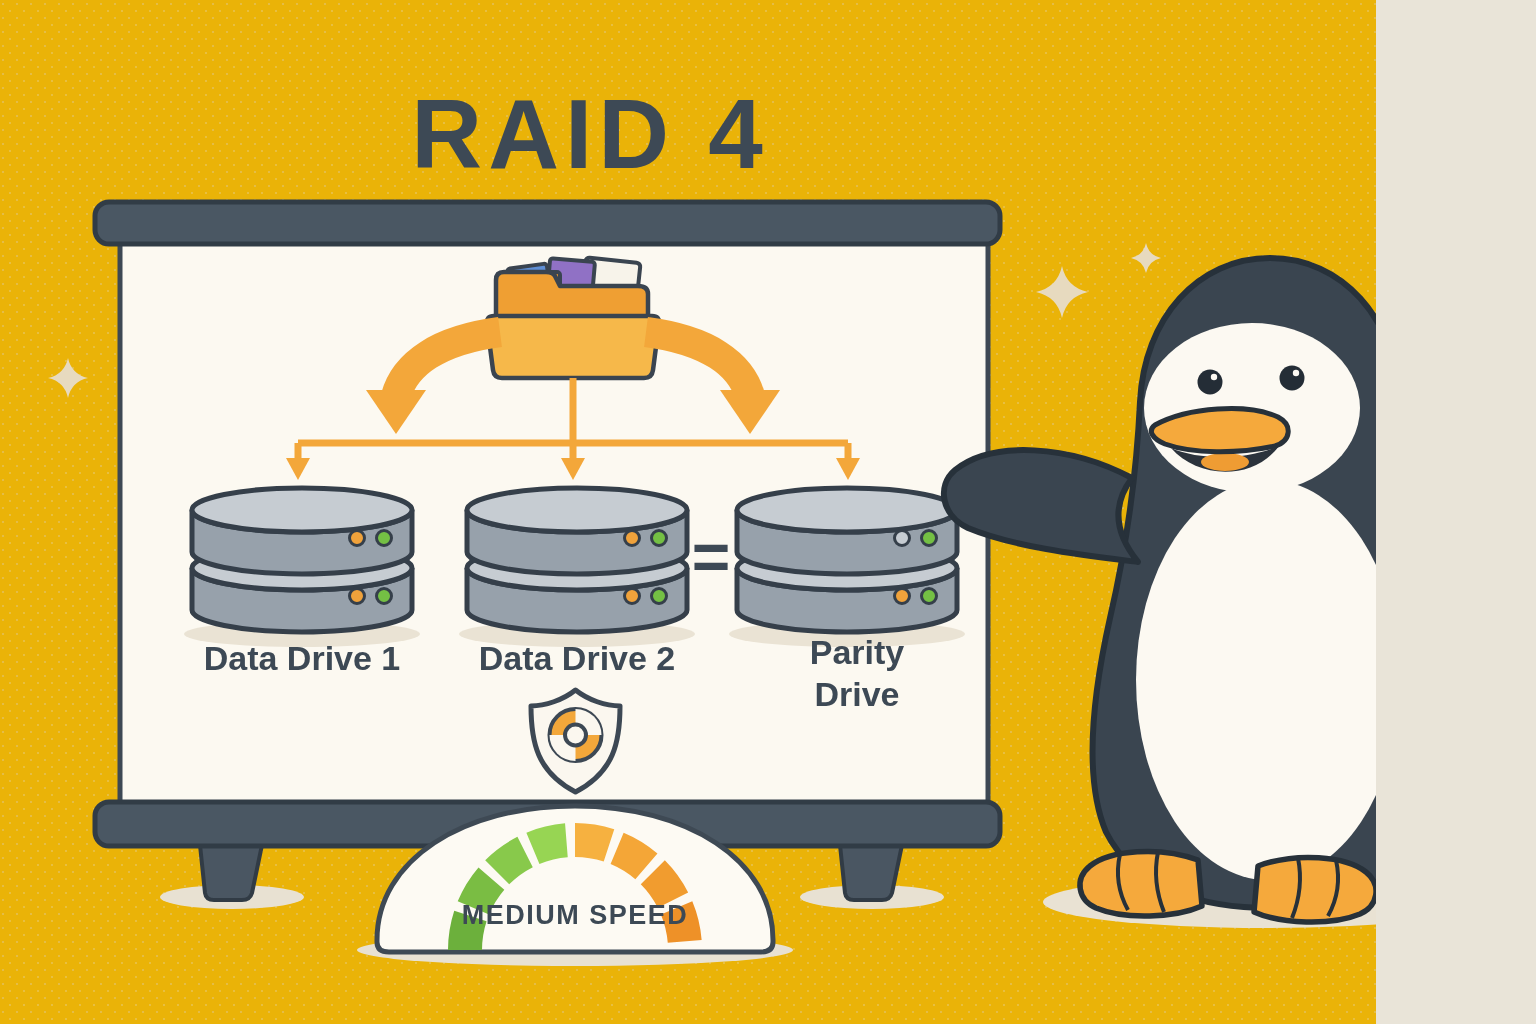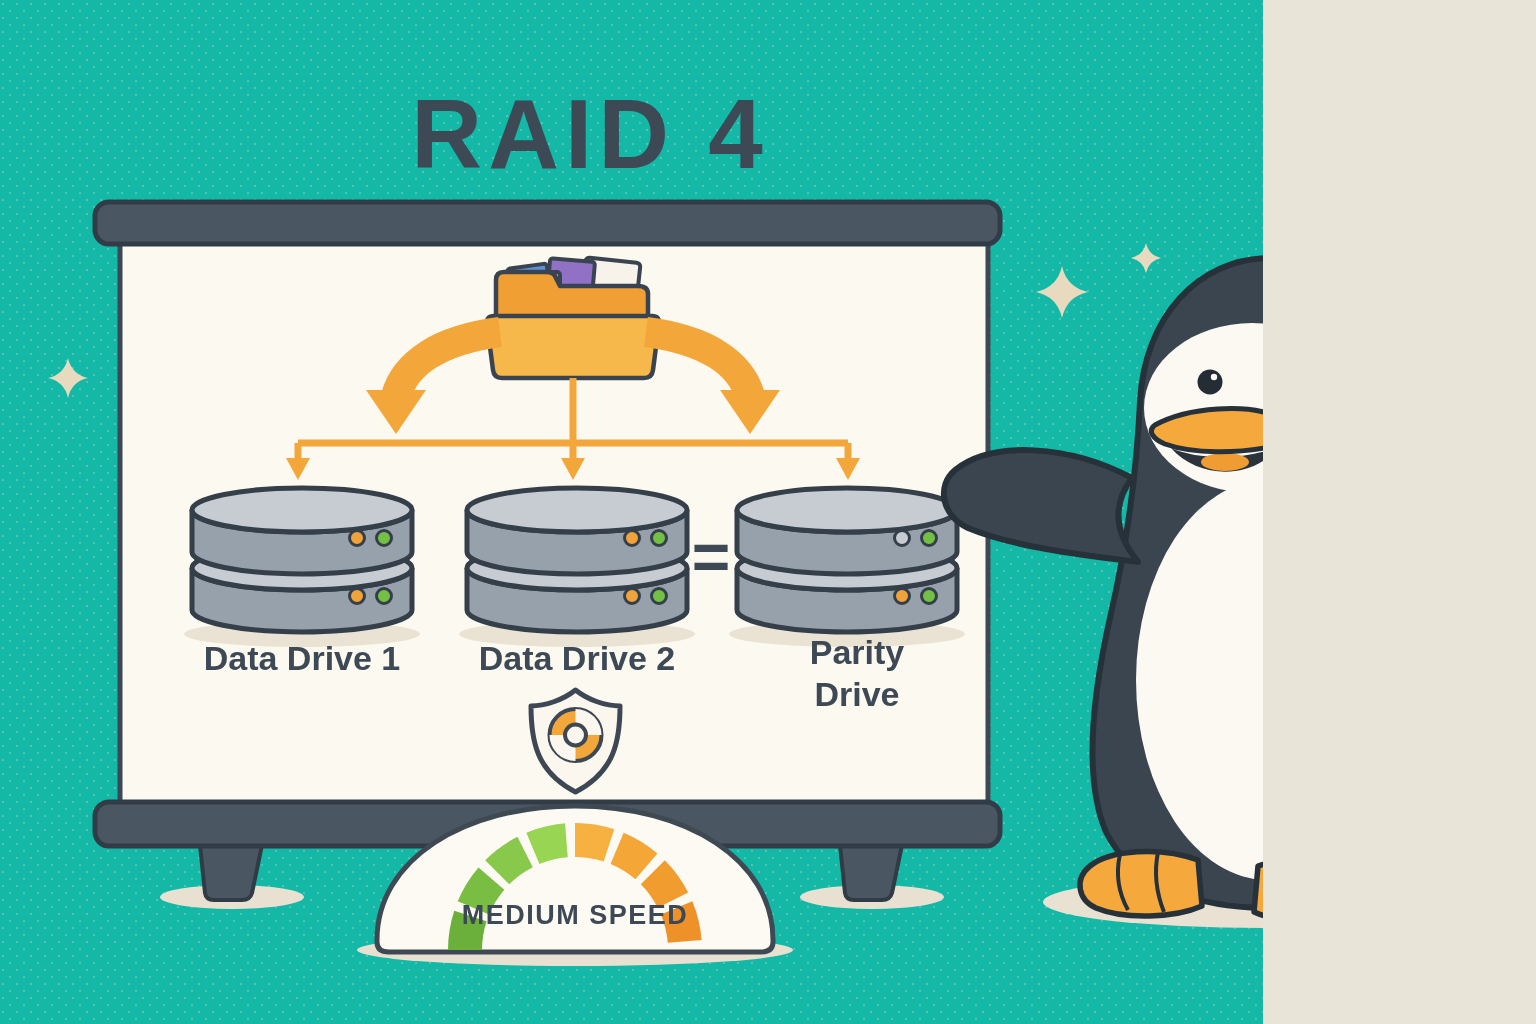--- a/index.html
+++ b/index.html
@@ -1,19 +1,19 @@
 <!DOCTYPE html>
 <html><head>
 <meta charset="utf-8">
 <style>
   html,body{margin:0;padding:0;background:#e9e4d8;}
   .stage{
     position:relative;
-    width:1263px;height:1024px;
-    background:#14b8a6;
+    width:1376px;height:1024px;
+    background:#eab308;
     overflow:hidden;
     font-family:"Liberation Sans",sans-serif;
   }
   svg{position:absolute;top:0;left:0;}
   text{
     font-family:"Liberation Sans","DejaVu Sans",sans-serif;
     font-weight:bold;
     fill:#3d4955;
   }
   .title-text{font-size:98px;letter-spacing:6px;}

